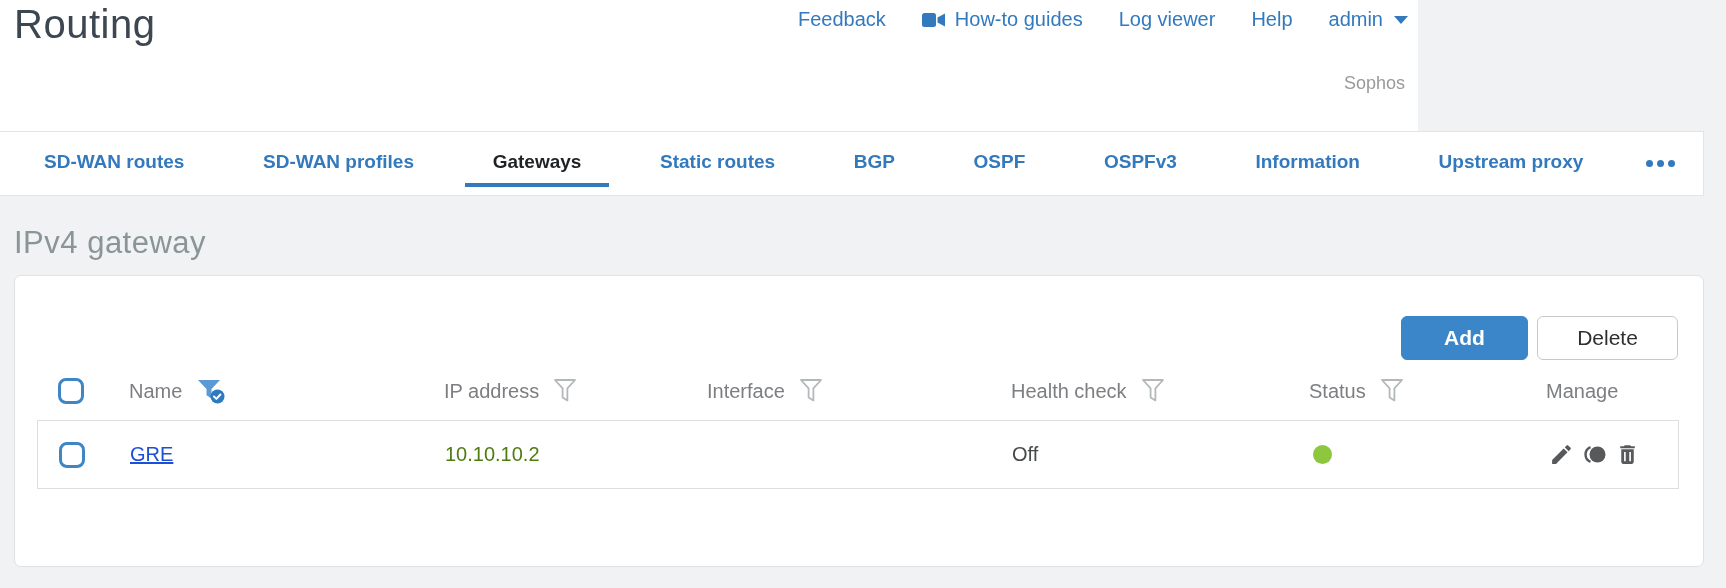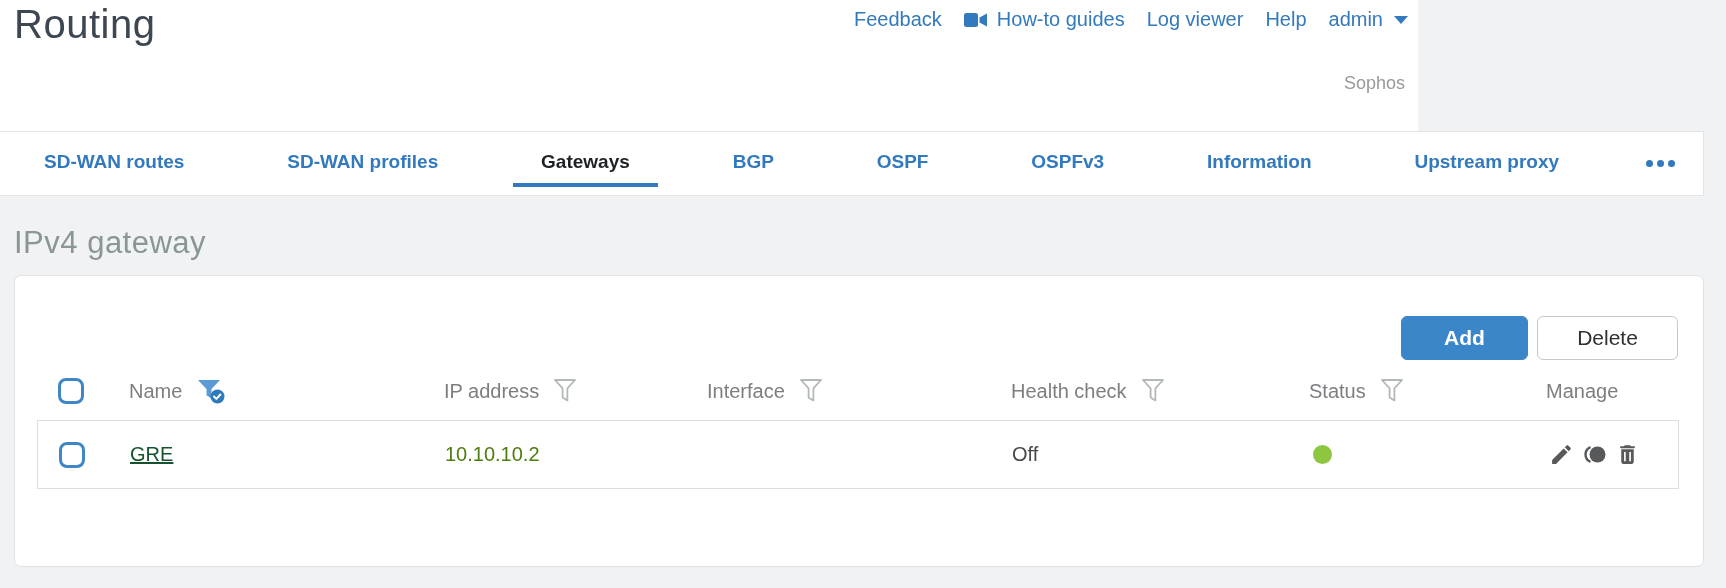--- a/index.html
+++ b/index.html
@@ -14,21 +14,21 @@
   body{
     width:1726px;height:588px;position:relative;overflow:hidden;
     background:var(--page-bg);
     font-family:"Liberation Sans","DejaVu Sans",sans-serif;
     -webkit-font-smoothing:antialiased;
   }
 
   
   .top-header{position:absolute;top:0;left:0;width:1418px;height:131px;background:#fff;}
   .page-title{position:absolute;left:14px;top:2px;font-size:40px;font-weight:400;color:#3d4752;letter-spacing:0.5px;}
-  .top-nav{position:absolute;top:8px;right:10px;display:flex;align-items:center;gap:22px;}
+  .top-nav{position:absolute;top:8px;right:10px;display:flex;align-items:center;gap:36px;}
   .top-nav .nav-item{display:flex;align-items:center;gap:9px;color:var(--blue);font-size:20px;cursor:pointer;white-space:nowrap;}
   .caret-down{width:0;height:0;border-left:7px solid transparent;border-right:7px solid transparent;border-top:8px solid var(--blue);margin-left:2px;}
   .brand{position:absolute;top:33px;right:13px;font-size:18px;color:#97999b;margin-top:40px;}
 
   
   .tab-bar{
     position:absolute;top:131px;left:0;width:1704px;height:65px;background:#fff;
     border-top:1px solid var(--border);border-bottom:1px solid var(--border);border-right:1px solid var(--border);
     display:flex;justify-content:space-between;align-items:stretch;padding:8px 16px;
   }
@@ -53,21 +53,21 @@
   .btn-delete{width:141px;background:#fff;color:#2e2f30;border:1px solid #c7c9ca;font-weight:400;}
 
   .grid{display:grid;grid-template-columns:92px 315px 263px 304px 298px 237px 133px;align-items:center;}
   .thead{position:absolute;top:86px;left:22px;width:1642px;height:58px;}
   .th{display:flex;align-items:center;gap:14px;font-size:20px;color:#7c7e81;}
   .th.first{padding-left:21px;}
   .tbody{position:absolute;top:144px;left:22px;width:1642px;border:1px solid #dcdedf;background:#fff;}
   .trow{height:67px;}
   .cell{font-size:20px;color:#47494b;display:flex;align-items:center;}
   .cell.first{padding-left:21px;}
-  .name-link{color:#14532d;text-decoration:underline;cursor:pointer;}
+  .name-link{color:#1d4ed8;text-decoration:underline;cursor:pointer;}
   .ip-text{color:#4d7c0f;}
 
   .checkbox{width:26px;height:26px;border:3px solid #3f86c5;border-radius:8px;background:#fff;cursor:pointer;}
   .status-dot{width:19px;height:19px;border-radius:50%;background:var(--green);margin-left:3px;}
 
   .filter-btn{display:flex;align-items:center;cursor:pointer;background:none;border:none;padding:0;}
   .manage-icons{display:flex;align-items:center;gap:7px;padding-left:2px;}
   .action-btn{background:none;border:none;padding:0;cursor:pointer;display:flex;align-items:center;}
 </style>
 </head>
@@ -106,20 +106,23 @@
 
 <div class="tab-bar">
   <div class="tab">
       <span>SD-WAN routes</span>
     </div>
   <div class="tab">
       <span>SD-WAN profiles</span>
     </div>
   <div class="tab active">
       <span>Gateways</span>
+    </div>
+  <div class="tab">
+      <span>Static routes</span>
     </div>
   <div class="tab">
       <span>BGP</span>
     </div>
   <div class="tab">
       <span>OSPF</span>
     </div>
   <div class="tab">
       <span>OSPFv3</span>
     </div>

